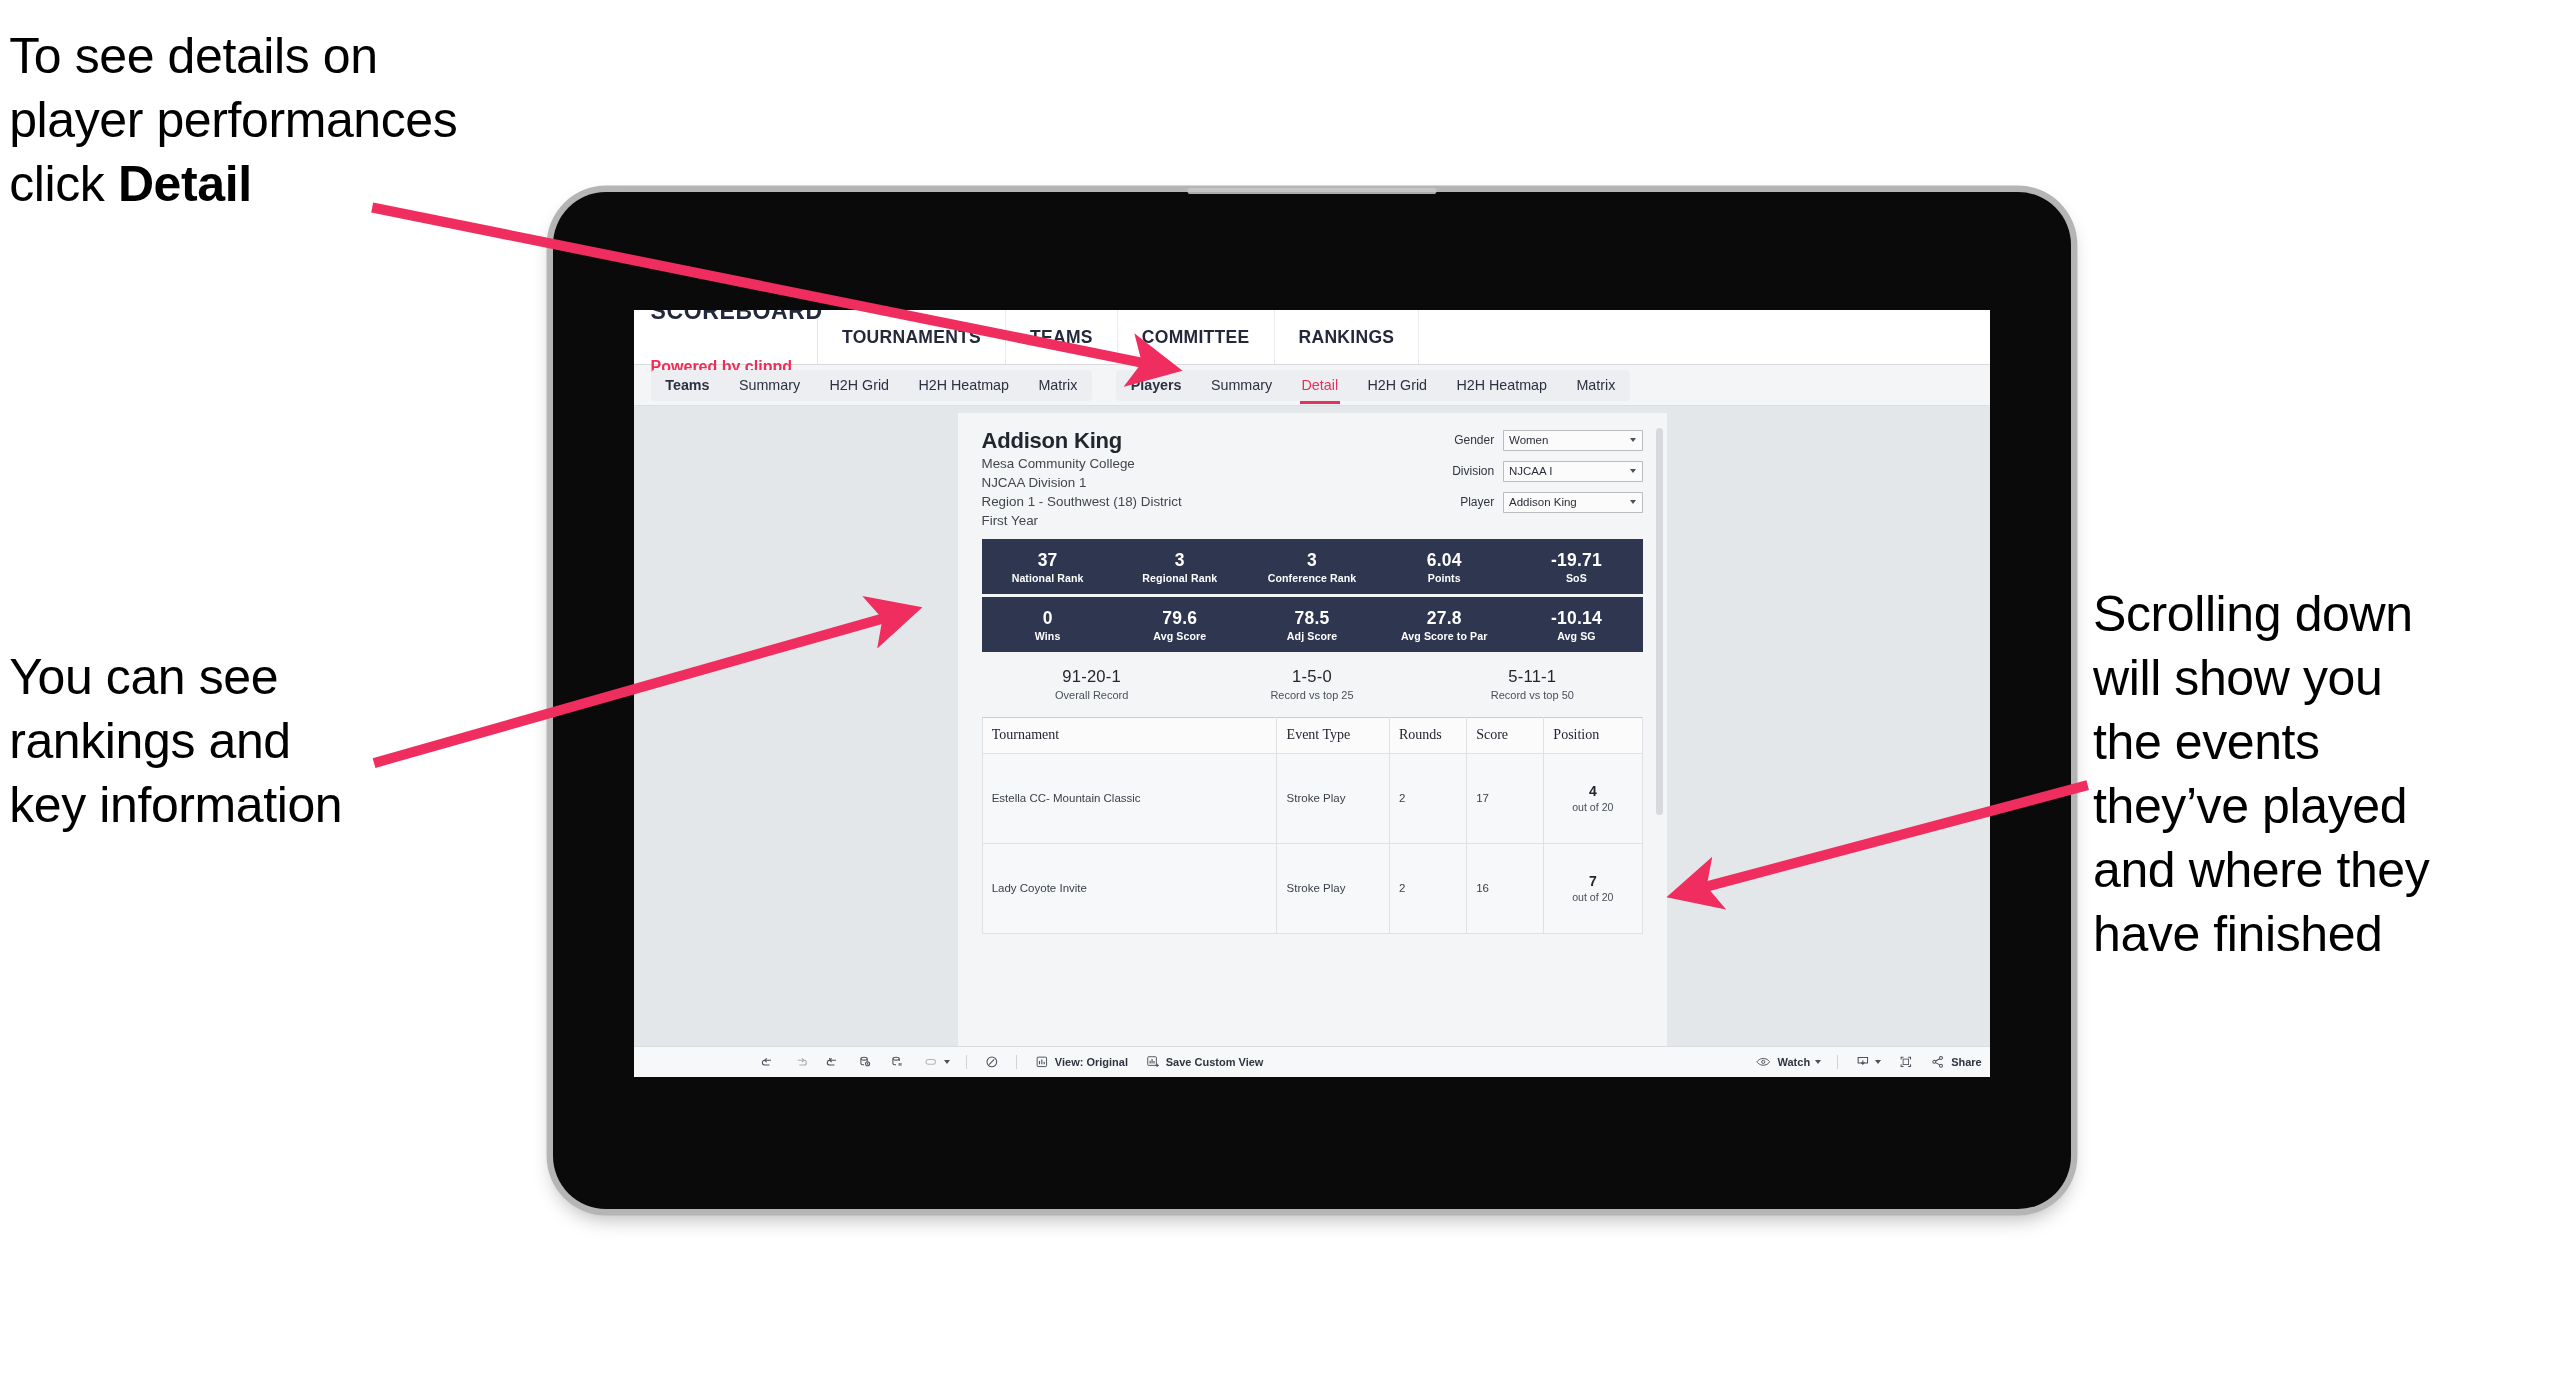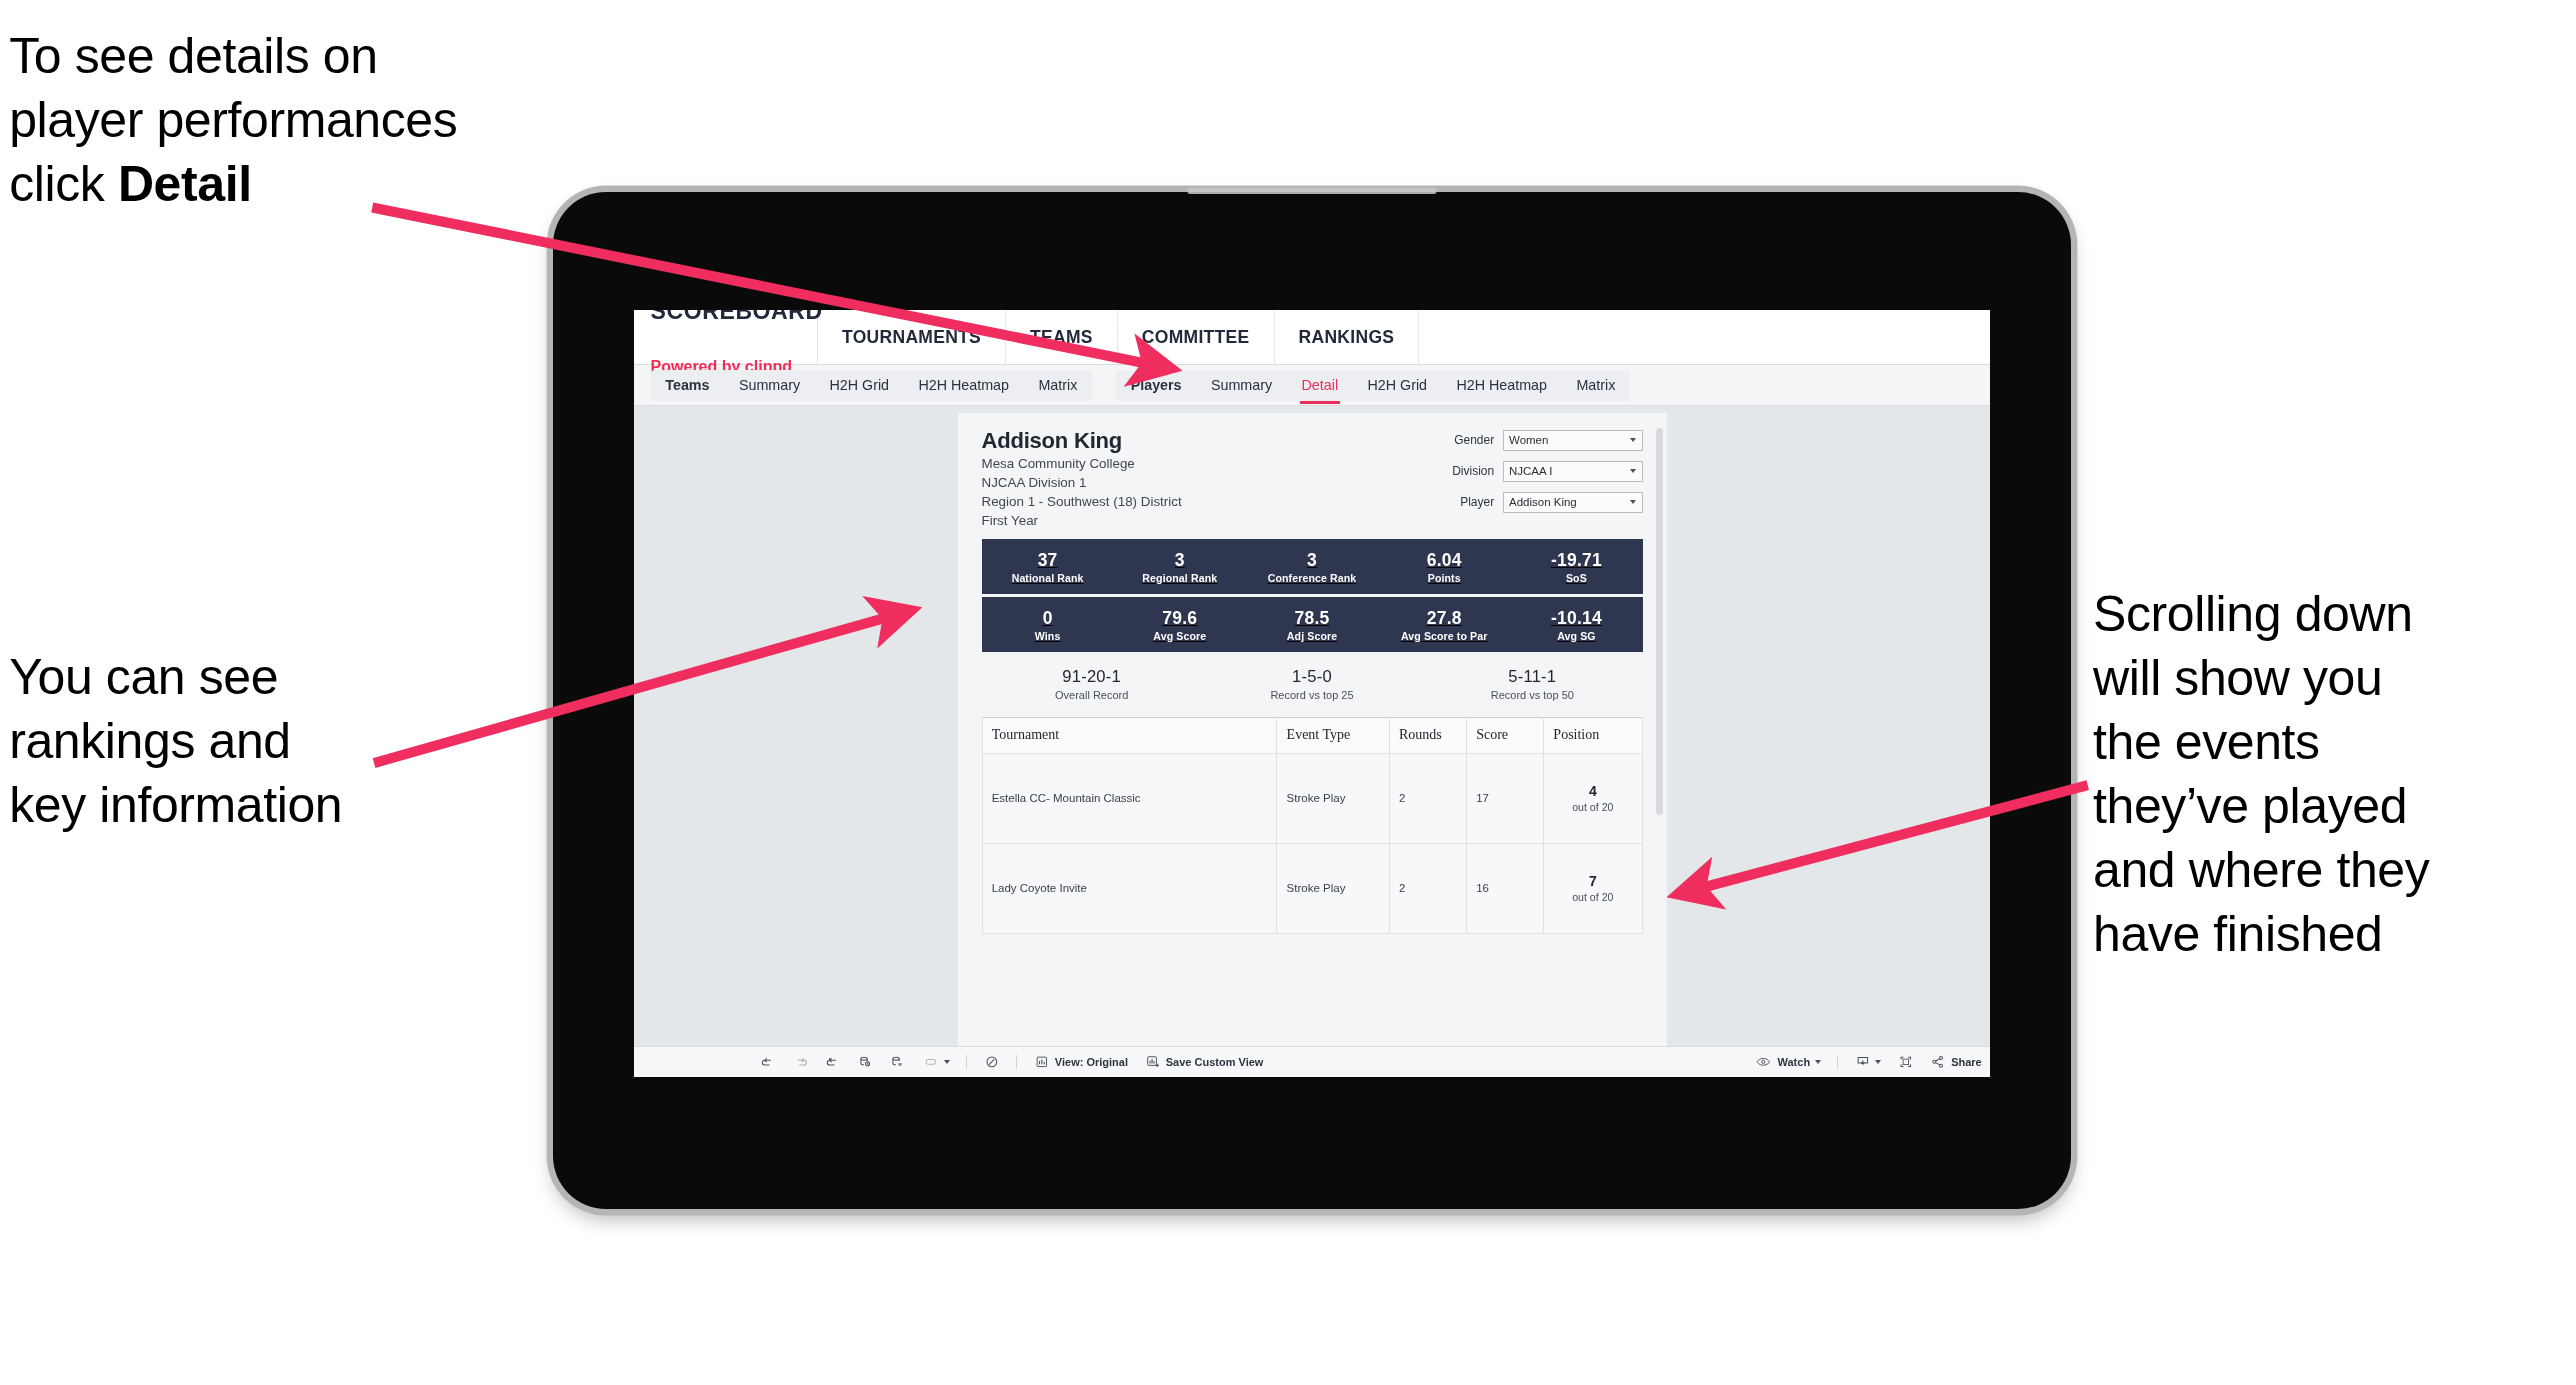--- a/index.html
+++ b/index.html
@@ -122,21 +122,20 @@
   .filter-caret {
     position:absolute; right:5.5px; top:50%; transform:translateY(-50%);
     width:0;height:0;border-left:3.7px solid transparent;border-right:3.7px solid transparent;
     border-top:4.6px solid #4a4f59;
   }
 
   
   .statbar {
     background:#2e3650; display:flex; margin-top:9.2px; height:55px;
     align-items:center;
-    text-decoration:underline;
   }
   .statbar + .statbar { margin-top:2.8px; }
   .stat { flex:1; text-align:center; color:#fff; }
   .stat .v { font-size:17.5px; font-weight:bold; line-height:1.15; letter-spacing:0.2px; }
   .stat .l { font-size:10.6px; font-weight:bold; margin-top:1.8px; letter-spacing:0.1px; }
 
   .recordrow { display:flex; margin-top:14.7px; margin-bottom:16.6px; }
   .rec { flex:1; text-align:center; }
   .rec .v { font-size:16.6px; color:#22262f; font-weight:normal; letter-spacing:0.2px; }
   .rec .l { font-size:11px; color:#4a4f59; margin-top:1.8px; }

